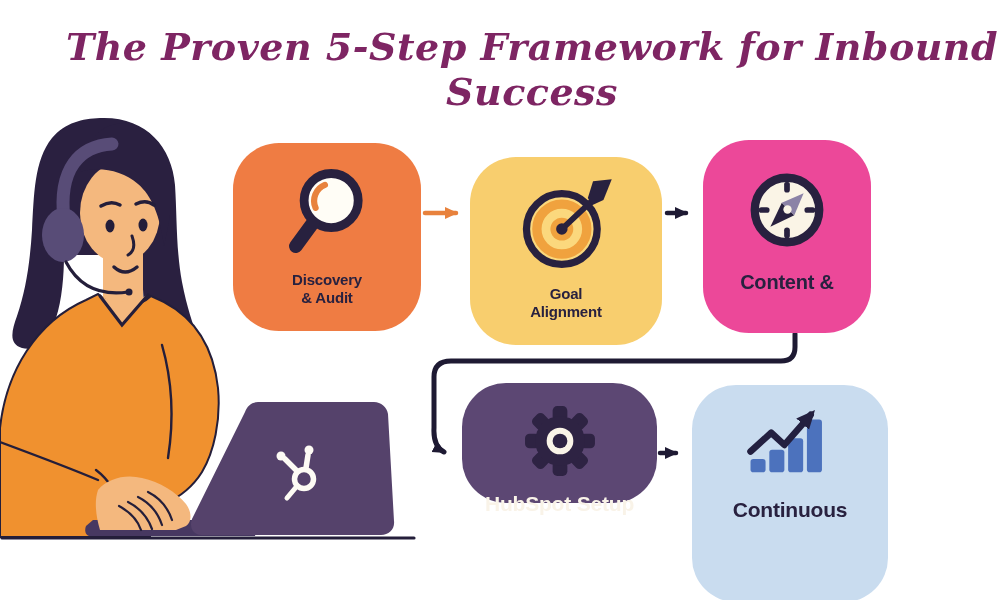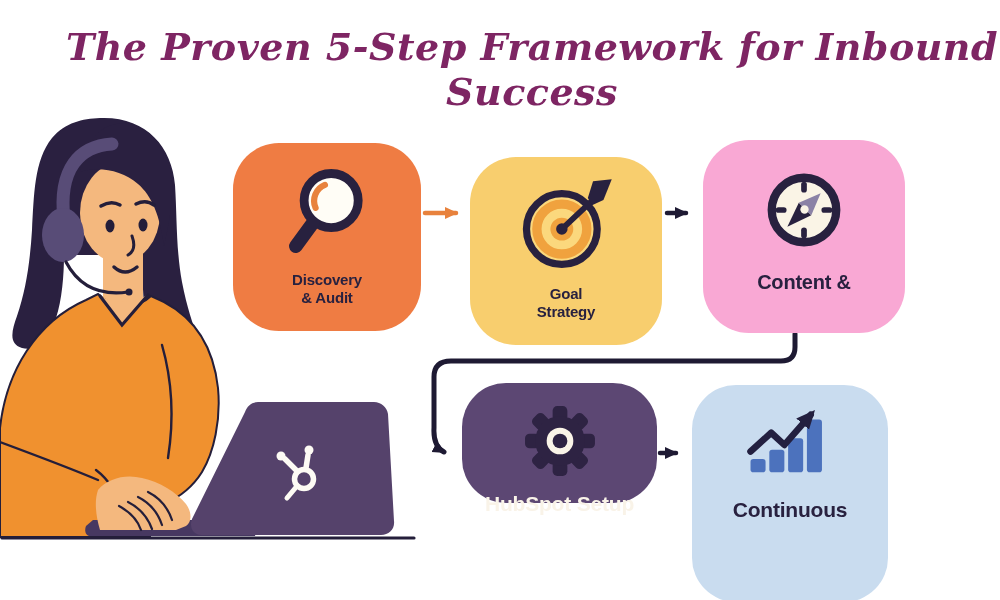--- a/index.html
+++ b/index.html
@@ -6,21 +6,21 @@
   .canvas{position:relative;width:1000px;height:600px;background:#ffffff;overflow:hidden;
           font-family:"Liberation Sans",sans-serif;}
   .title{position:absolute;top:24px;left:0;width:1000px;text-align:center;
          font-family:"DejaVu Serif",serif;font-style:italic;font-weight:bold;
          font-size:38px;color:#7E2563;letter-spacing:0.5px;margin-left:32px;}
   .step{position:absolute;display:flex;flex-direction:column;align-items:center;}
   .step .icon-wrap{flex:0 0 auto;}
   .step .label{font-weight:bold;text-align:center;line-height:1.22;letter-spacing:-0.2px;}
   .s1{left:233px;top:143px;width:188px;height:188px;background:#EF7C43;border-radius:46px;}
   .s2{left:470px;top:157px;width:192px;height:188px;background:#F8CE6E;border-radius:46px;}
-  .s3{left:703px;top:140px;width:202px;height:193px;background:#f9a8d4;border-radius:46px;}
+  .s3{left:703px;top:140px;width:168px;height:193px;background:#ec4899;border-radius:46px;}
   .s4{left:462px;top:383px;width:195px;height:120px;background:#5C4773;border-radius:44px;}
   .s5{left:692px;top:385px;width:196px;height:217px;background:#C9DCEF;border-radius:44px;}
   .s1 .icon-wrap,.s2 .icon-wrap,.s3 .icon-wrap{margin-top:18px;}
   .s4 .icon-wrap,.s5 .icon-wrap{margin-top:12px;}
   .s1 .label,.s2 .label{font-size:15px;color:#28213F;margin-top:2px;}
   .s3 .label{font-size:20px;color:#28213F;margin-top:4px;}
   .s4 .label{font-size:21px;color:#F9F3E8;margin-top:0px;}
   .s5 .label{font-size:21px;color:#28213F;margin-top:2px;}
   svg.overlay{position:absolute;left:0;top:0;pointer-events:none;}
 </style>
@@ -128,21 +128,21 @@
         <circle cx="46" cy="52" r="34" fill="#FBD87D" stroke="#28213F" stroke-width="7"></circle>
         <circle cx="46" cy="52" r="24" fill="none" stroke="#F0A23E" stroke-width="9"></circle>
         <circle cx="46" cy="52" r="11" fill="#F0A23E"></circle>
         <line x1="46" y1="52" x2="79" y2="21" stroke="#28213F" stroke-width="5.5" stroke-linecap="round"></line>
         <path d="M71,22 L76,6 L94,4 L86,24 L75,29 Z" fill="#28213F"></path>
         <circle cx="46" cy="52" r="5.5" fill="#28213F"></circle>
       </svg>
     </div>
     <div class="label">
       <span>Goal</span><br>
-      <span>Strategy</span>
+      <span>Alignment</span>
     </div>
   </div>
 
   <div class="step s3">
     <div class="icon-wrap">
       <svg width="104" height="104" viewBox="0 0 100 100">
         <circle cx="50" cy="50" r="31" fill="#FAF4E6" stroke="#28213F" stroke-width="8"></circle>
         <g stroke="#28213F" stroke-width="5.5" stroke-linecap="round">
           <line x1="50" y1="25.5" x2="50" y2="30.5"></line>
           <line x1="50" y1="69.5" x2="50" y2="74.5"></line>

